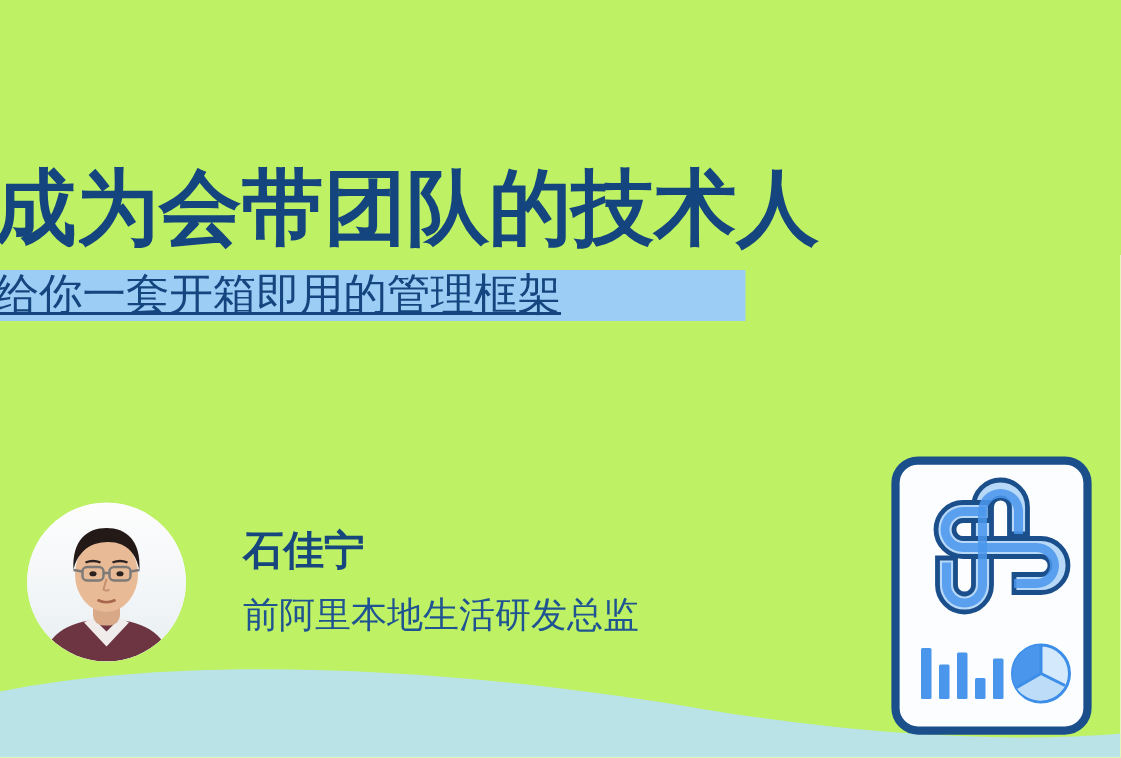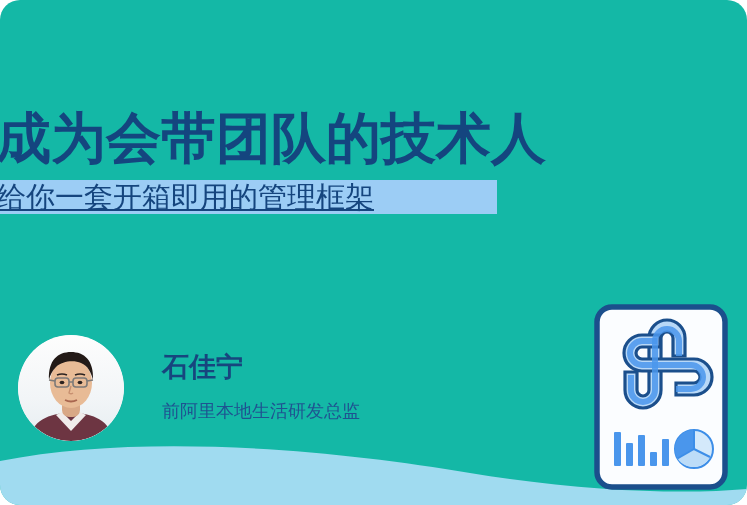--- a/index.html
+++ b/index.html
@@ -9,22 +9,21 @@
   }
   body {
     font-family: "Liberation Sans", "DejaVu Sans", sans-serif;
   }
 
   #slide {
     position: relative;
     width: 747px;
     height: 505px;
     overflow: hidden;
-    background: #14b8a6;
-    border-radius: 20px;
+    background: #bef264;
   }
 
   
   .wave {
     position: absolute;
     left: 0;
     bottom: 0;
     width: 747px;
     height: 90px;
     pointer-events: none;
@@ -101,21 +100,21 @@
   }
   .presenter-name {
     font-size: 27px;
     line-height: 32px;
     font-weight: bold;
     color: #17457e;
     white-space: nowrap;
   }
   .presenter-role {
     margin-top: 14px;
-    font-size: 18px;
+    font-size: 24px;
     line-height: 28px;
     font-weight: normal;
     color: #1f5391;
     white-space: nowrap;
   }
 
   
   .report-card {
     position: absolute;
     left: 594px;

